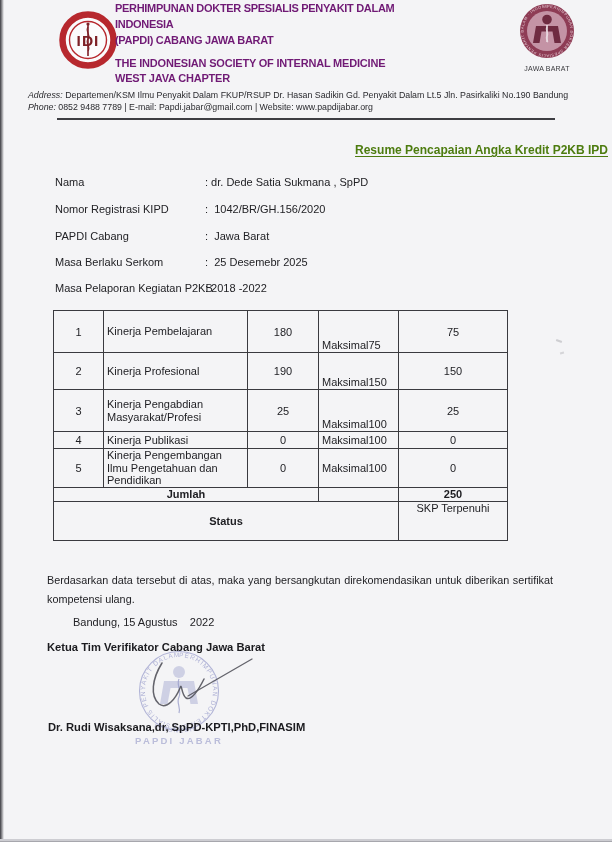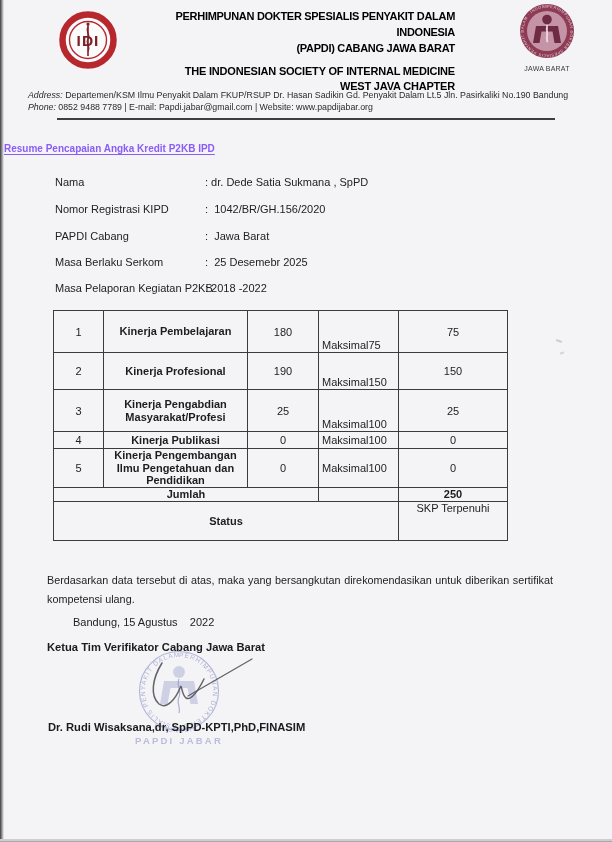--- a/index.html
+++ b/index.html
@@ -15,43 +15,43 @@
   .edge-left{position:absolute;left:0;top:0;width:4px;height:842px;
     background:linear-gradient(to right,#3a3a40,rgba(58,58,64,0));}
   .edge-bottom{position:absolute;left:0;bottom:0;width:612px;height:3px;background:#cdcdd2;}
   .edge-bottom:after{content:"";position:absolute;left:0;bottom:0;width:612px;height:1px;background:#a7a7ad;}
 
   .abs{position:absolute;}
   .bold{font-weight:bold;}
   .pre{white-space:pre;padding-left:26px;}
 
   
-  .org-lines{left:115px;top:8px;width:340px;text-align:right;color:#000000;}
+  .org-lines{left:115px;top:0;width:340px;text-align:left;color:#701a75;}
   .org-l1,.org-l2{font-size:11px;font-weight:bold;letter-spacing:-0.3px;line-height:16px;}
   .org-l3,.org-l4{font-size:11px;font-weight:bold;letter-spacing:-0.2px;line-height:15px;}
   .org-gap{height:8px;}
   .jabar-label{left:512px;top:65px;width:70px;text-align:center;font-size:7px;color:#39393d;letter-spacing:0.2px;}
   .addr{left:28px;top:90px;width:556px;font-size:8.8px;line-height:11.5px;color:#2a2a2e;}
   .addr i{font-style:italic;}
   .head-rule{left:57px;top:118px;width:498px;height:2px;background:#3d3d42;}
 
   
-  .doc-title{left:4px;top:143px;width:604px;text-align:left;
-    font-size:10px;font-weight:bold;text-decoration:underline;
-    text-underline-offset:2px;color:#8b5cf6;}
+  .doc-title{left:4px;top:143px;width:604px;text-align:right;
+    font-size:12px;font-weight:bold;text-decoration:underline;
+    text-underline-offset:2px;color:#4d7c0f;}
   .field-label{left:55px;font-size:11px;color:#222226;}
   .field-value{left:205px;font-size:11px;color:#222226;white-space:pre;}
 
   
   table.skp{position:absolute;left:53px;top:310px;border-collapse:collapse;table-layout:fixed;
     font-size:11px;color:#1d1d21;}
   table.skp td,table.skp th{border:1px solid #3a3a3f;padding:0 3px;overflow:hidden;}
   table.skp th{font-size:11px;font-weight:bold;text-align:center;line-height:12.5px;}
   td.c{text-align:center;}
-  td.akt{text-align:center;line-height:12.5px;font-weight:bold;}
+  td.akt{text-align:left;line-height:12.5px;}
   td.target{position:relative;vertical-align:middle;}
   .tmin{position:absolute;top:1px;left:3px;margin-top:40px;}
   .tmax{position:absolute;bottom:1px;left:3px;}
   td.tonly{text-align:left;}
   td.status-val{vertical-align:top;text-align:center;font-weight:normal;padding-top:2px;}
   .r-h{height:29px;} .r-1{height:42px;} .r-2{height:37px;} .r-3{height:42px;}
   .r-4{height:17px;} .r-5{height:27px;} .r-j{height:14px;} .r-s{height:39px;}
 
   
   .closing-par{left:47px;top:571px;width:506px;font-size:10.8px;line-height:19px;

